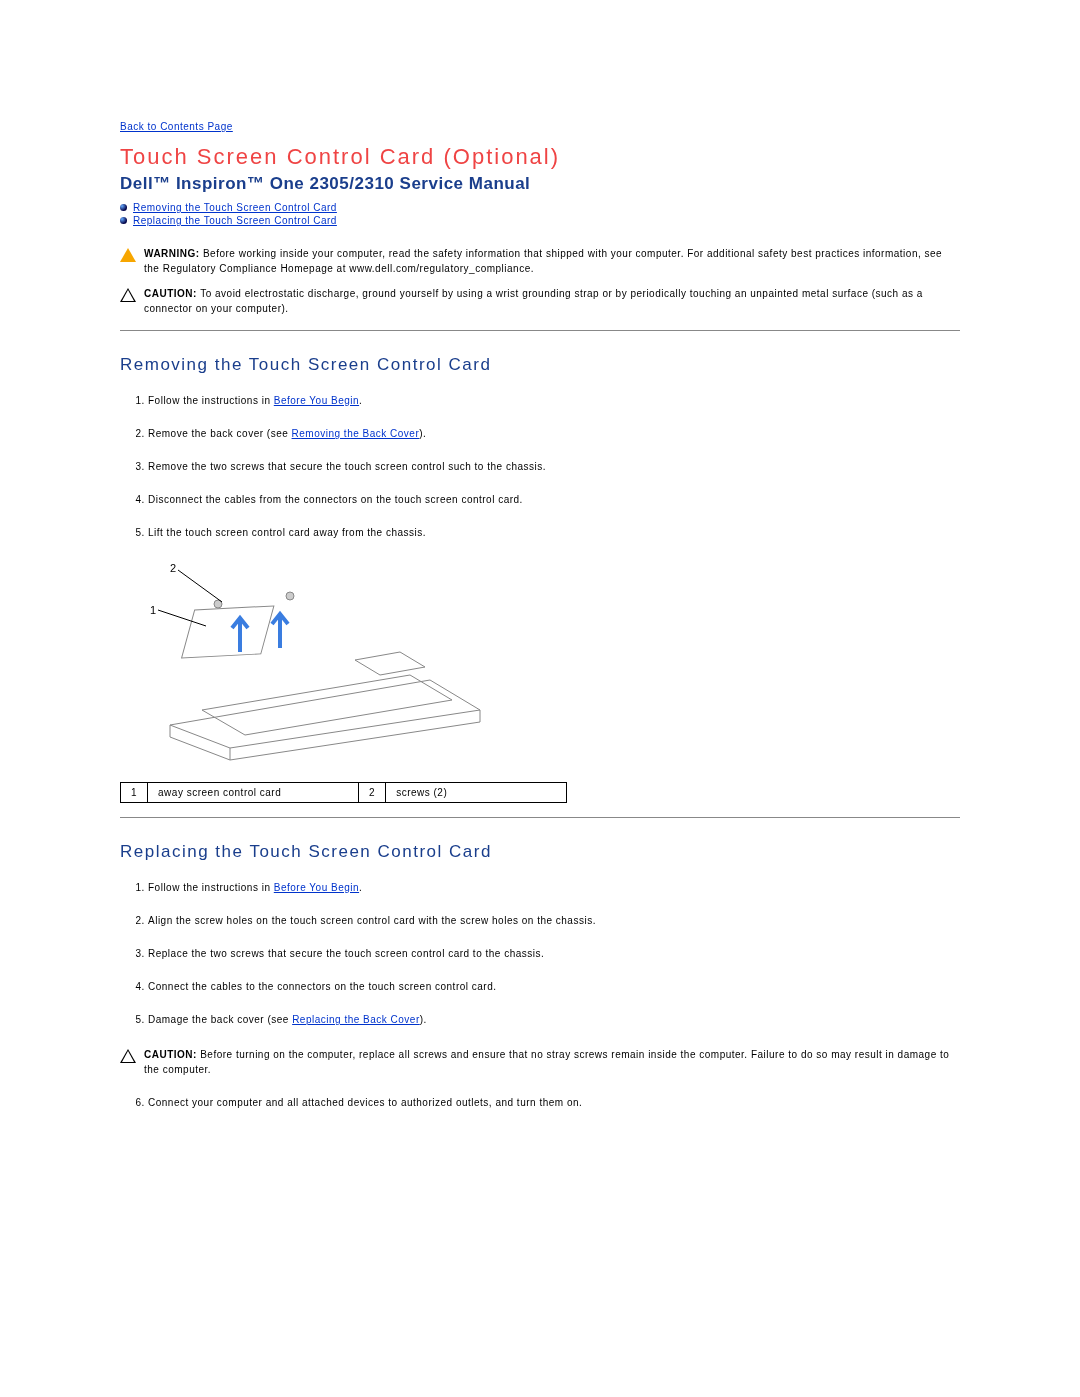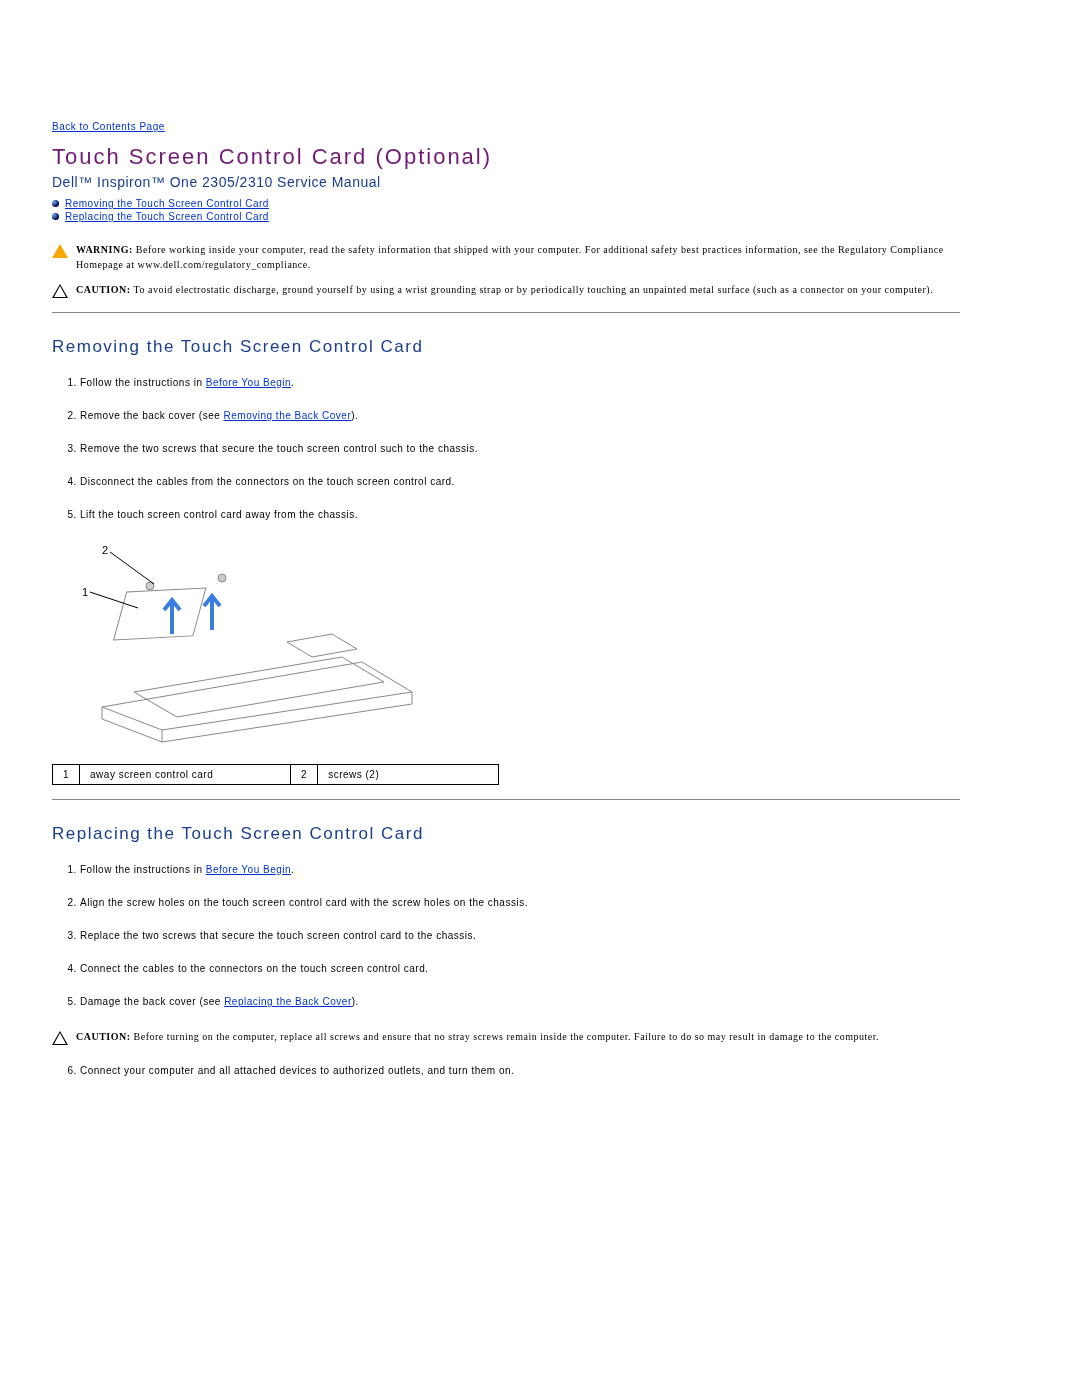--- a/index.html
+++ b/index.html
@@ -6,38 +6,38 @@
     margin: 0;
     padding: 0;
     background: #ffffff;
     font-family: Verdana, Arial, sans-serif;
     font-size: 11px;
     color: #000;
     letter-spacing: 0.5px;
     width: 1080px;
   }
   .page {
-    padding: 120px 120px 60px 52px;
+    padding: 120px 120px 60px 120px;
   }
   a.link {
     color: #0033cc;
     text-decoration: underline;
     font-size: 10px;
   }
   h1.title {
-    color: #701a75;
+    color: #ef4444;
     font-size: 22px;
     font-weight: normal;
     letter-spacing: 2px;
     margin: 12px 0 4px 0;
   }
   .subtitle {
     color: #1a3e8c;
-    font-weight: normal;
-    font-size: 14px;
+    font-weight: bold;
+    font-size: 17px;
     margin-bottom: 1px;
   }
   .bullet-list {
     margin: 8px 0 20px 0;
   }
   .bullet-item {
     display: flex;
     align-items: center;
     margin: 2px 0;
   }
@@ -46,21 +46,20 @@
     border-radius: 50%;
     background: radial-gradient(circle at 30% 30%, #6af 0%, #004 70%);
     margin-right: 6px;
     flex-shrink: 0;
   }
   .notice {
     display: flex;
     margin: 10px 0;
     font-size: 10px;
     line-height: 1.5;
-    font-family: Liberation Serif, serif;
   }
   .notice .icon {
     width: 18px;
     flex-shrink: 0;
     margin-right: 6px;
   }
   .tri {
     width: 0; height: 0;
     border-left: 8px solid transparent;
     border-right: 8px solid transparent;

